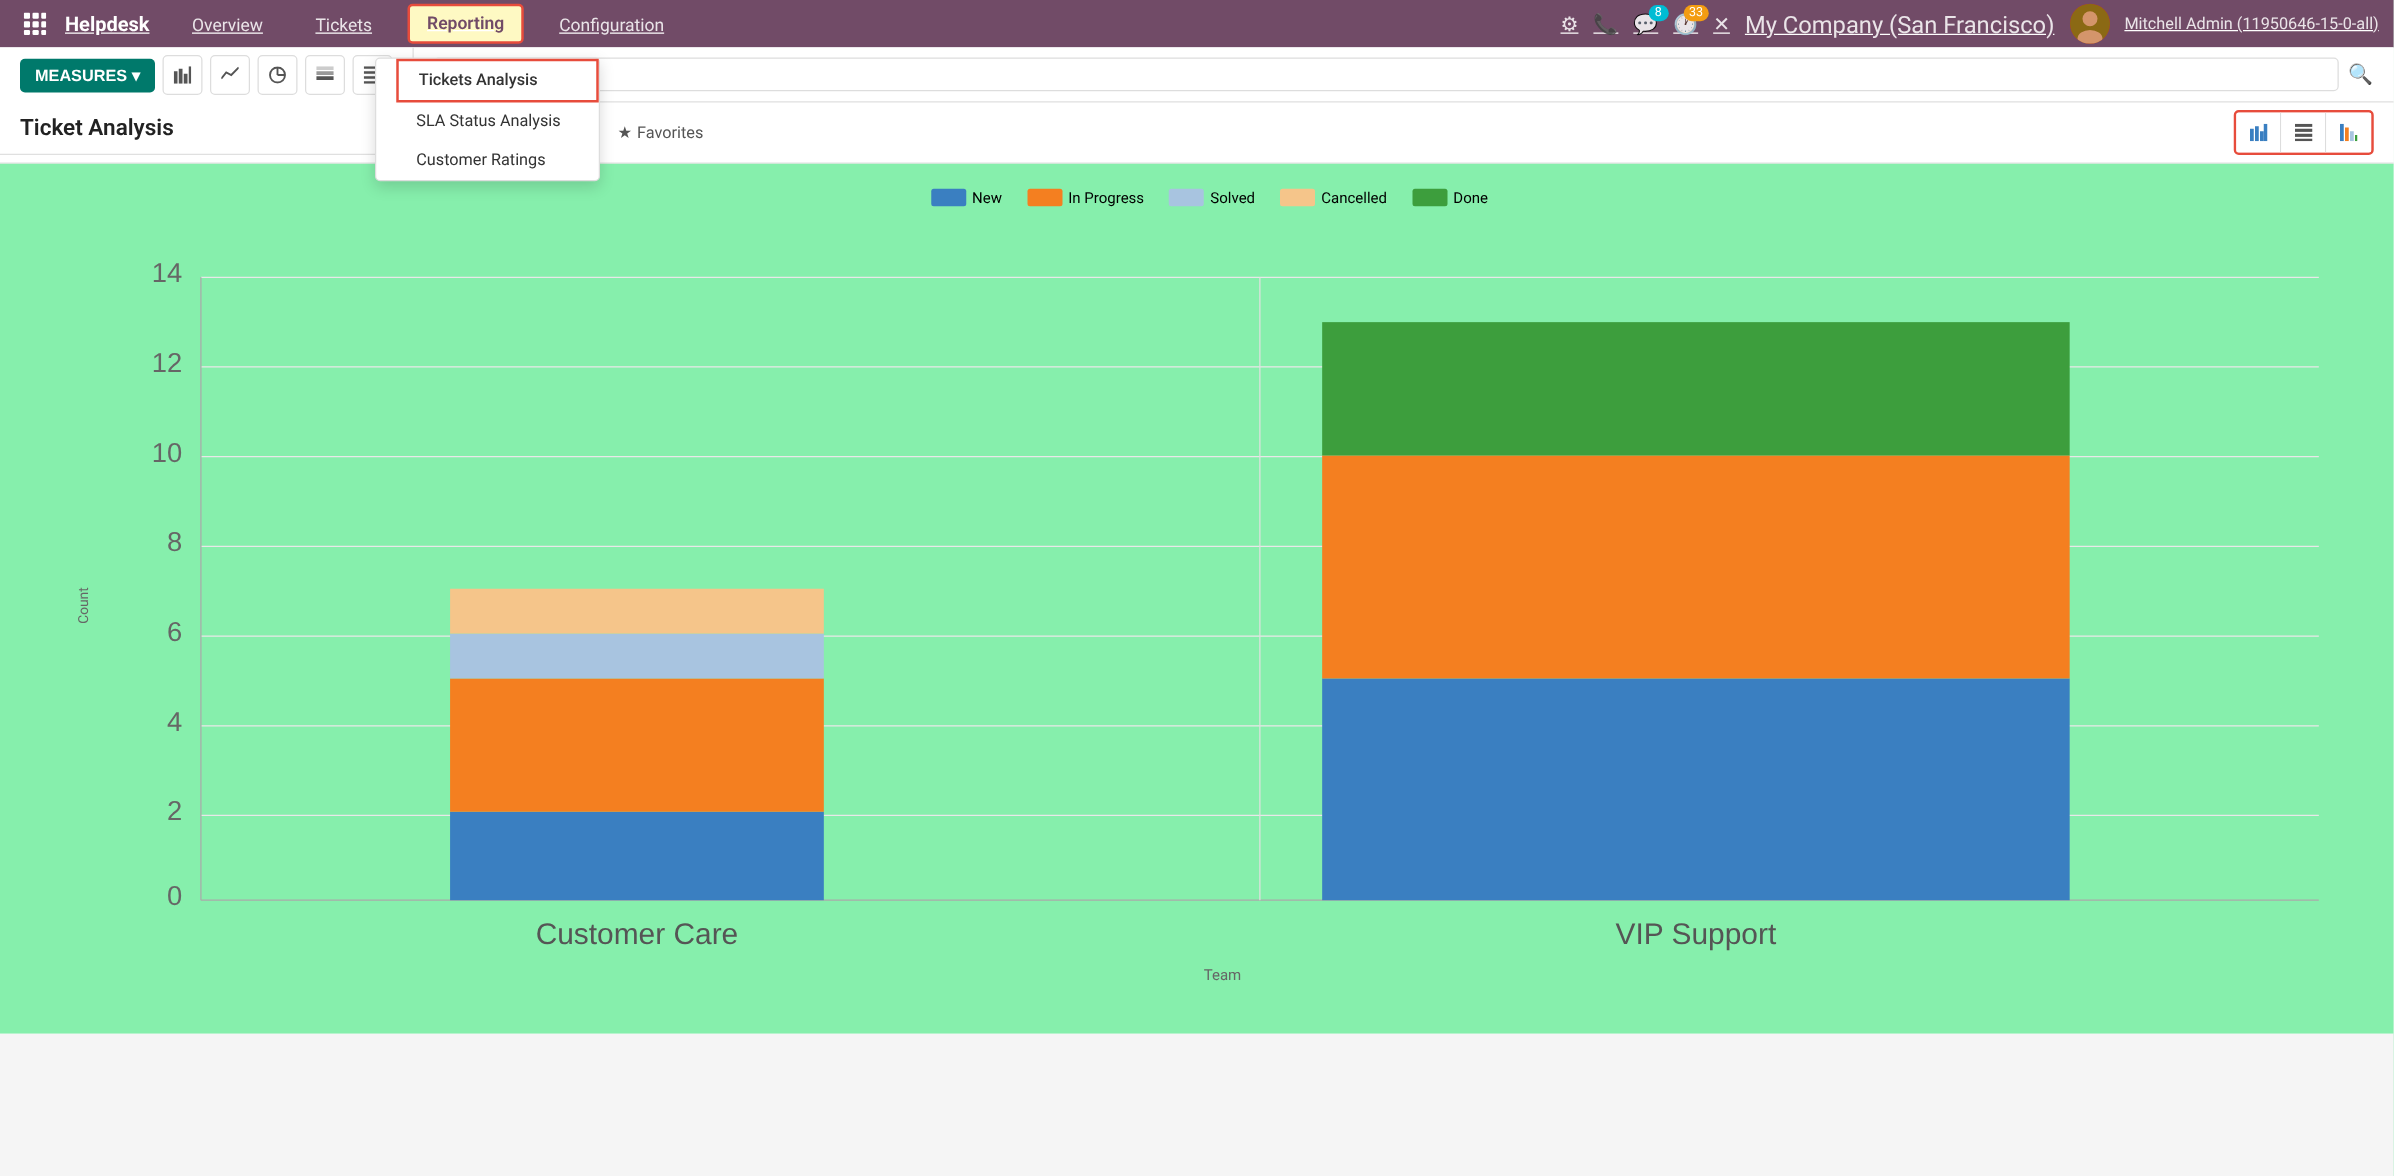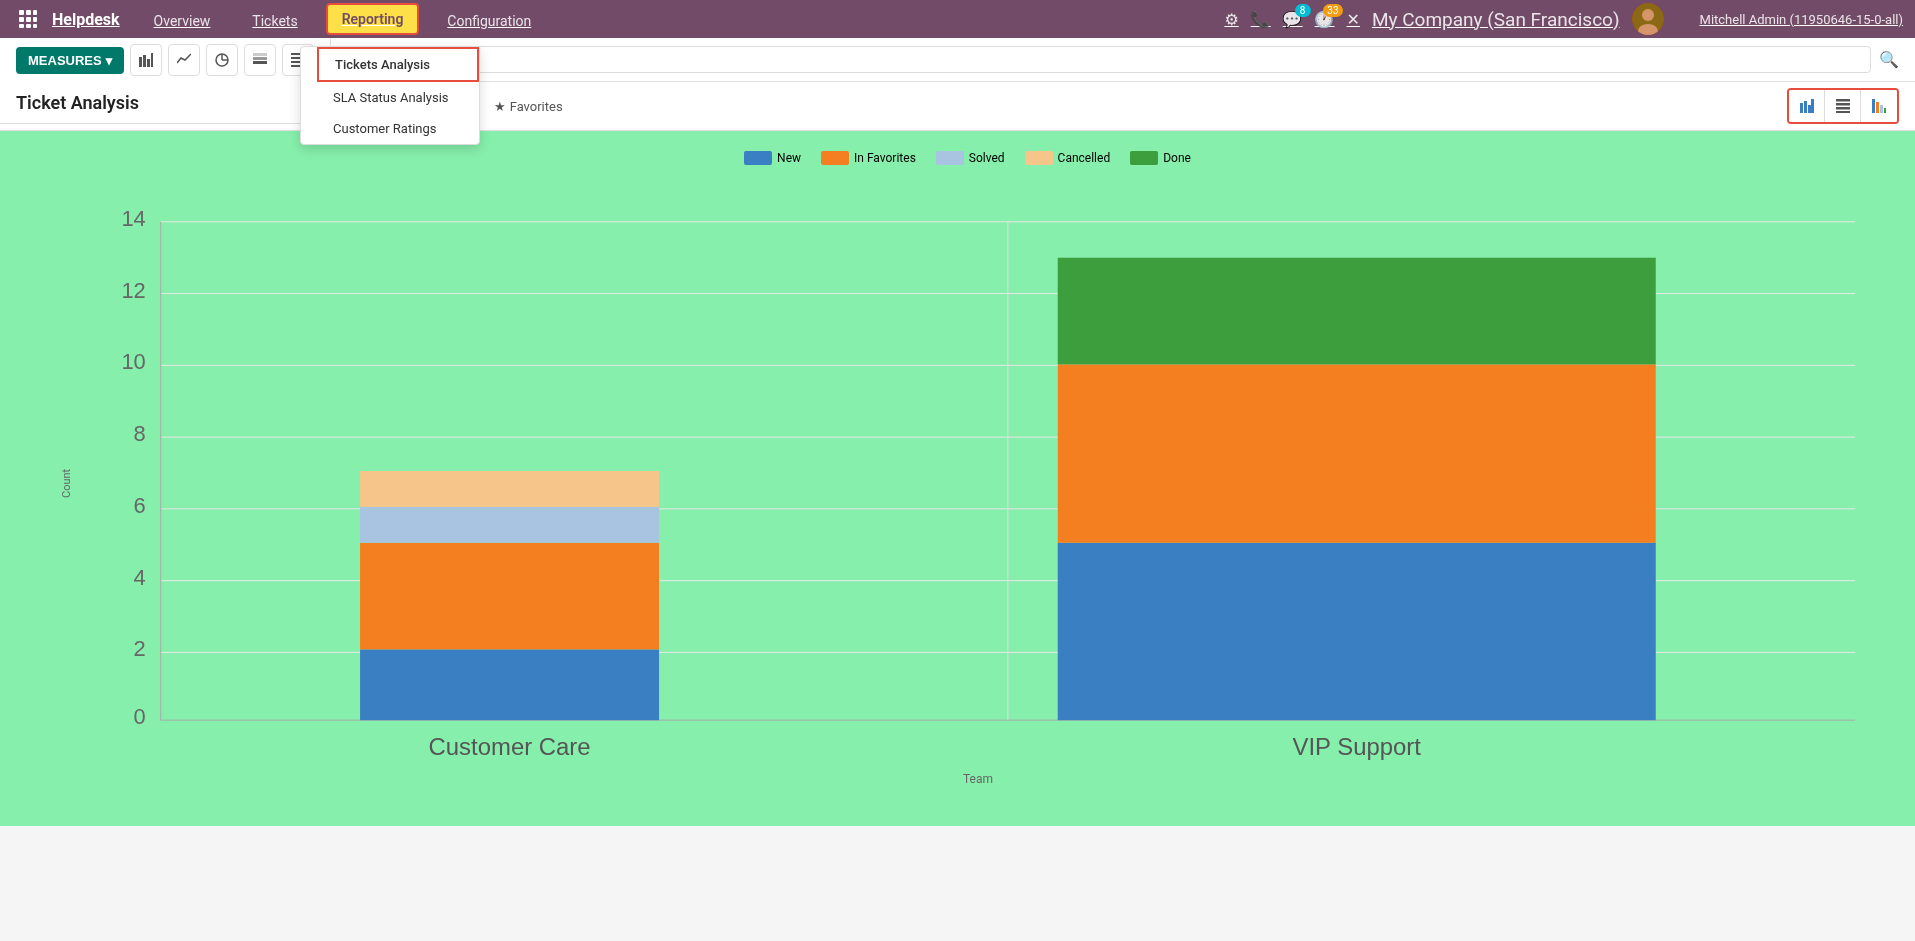--- a/index.html
+++ b/index.html
@@ -30,21 +30,21 @@
     }
     .topnav-item {
       padding: 6px 14px;
       border-radius: 4px;
       cursor: pointer;
       color: rgba(255,255,255,0.85);
       font-size: 14px;
       white-space: nowrap;
     }
     .topnav-item.active {
-      background: #fde047;
+      background: #fef9c3;
       color: #714B67;
       font-weight: 600;
       border: 2px solid #e74c3c;
     }
     .topnav-right {
       display: flex; align-items: center; gap: 12px; margin-left: auto;
     }
     .topnav-icon-btn {
       color: rgba(255,255,255,0.85);
       cursor: pointer;
@@ -62,21 +62,21 @@
       color: rgba(255,255,255,0.85);
       font-size: 19px;
     }
     .avatar {
       width: 32px; height: 32px; border-radius: 50%;
       background: #c0392b;
       display: flex; align-items: center; justify-content: center;
       color: white; font-size: 11px; cursor: pointer;
       overflow: hidden;
     }
-    .user-info { color: rgba(255,255,255,0.85); font-size: 13px; cursor: pointer; margin-left: 24px; }
+    .user-info { color: rgba(255,255,255,0.85); font-size: 13px; cursor: pointer; }
 
     
     .reporting-dropdown {
       position: absolute;
       top: 46px;
       left: 300px;
       background: white;
       border: 1px solid #ddd;
       border-radius: 4px;
       box-shadow: 0 4px 12px rgba(0,0,0,0.15);
@@ -340,21 +340,21 @@
 
   <div class="chart-container">
 
     <div class="chart-legend">
       <div class="legend-item">
         <div class="legend-color" style="background:#3a7fc1;"></div>
         <span>New</span>
       </div>
       <div class="legend-item">
         <div class="legend-color" style="background:#f47f20;"></div>
-        <span>In Favorites</span>
+        <span>In Progress</span>
       </div>
       <div class="legend-item">
         <div class="legend-color" style="background:#a8c4e0;"></div>
         <span>Solved</span>
       </div>
       <div class="legend-item">
         <div class="legend-color" style="background:#f5c58a;"></div>
         <span>Cancelled</span>
       </div>
       <div class="legend-item">

